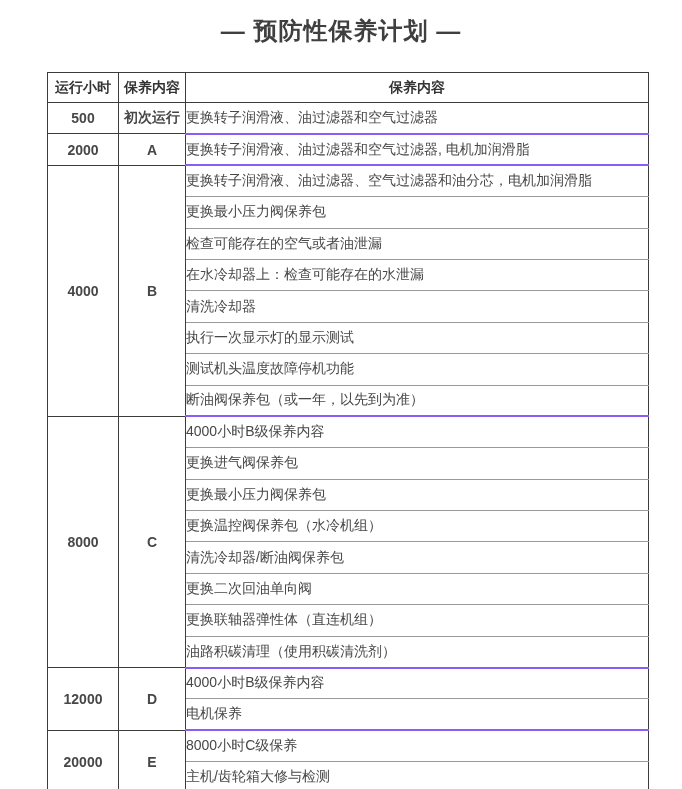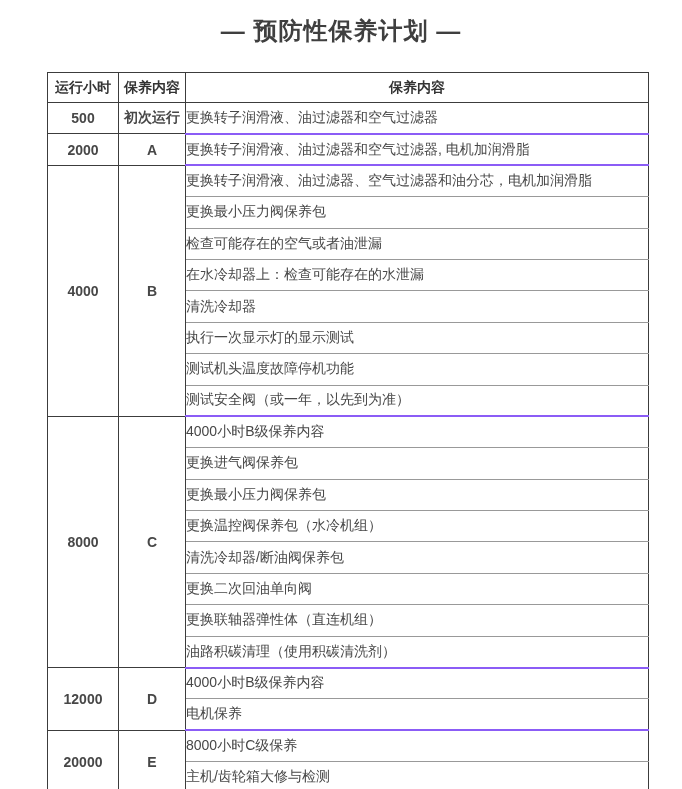--- a/index.html
+++ b/index.html
@@ -124,21 +124,21 @@
           <tr>
             <td class="content">清洗冷却器</td>
           </tr>
           <tr>
             <td class="content">执行一次显示灯的显示测试</td>
           </tr>
           <tr>
             <td class="content">测试机头温度故障停机功能</td>
           </tr>
           <tr class="section-end">
-            <td class="content">测试安全阀（或一年，以先到为准）</td>
+            <td class="content">断油阀保养包（或一年，以先到为准）</td>
           </tr>
           <tr class="section-start">
             <td class="hours" rowspan="8">8000</td>
             <td class="plan" rowspan="8">C</td>
             <td class="content">4000小时B级保养内容</td>
           </tr>
           <tr>
             <td class="content">更换进气阀保养包</td>
           </tr>
           <tr>

